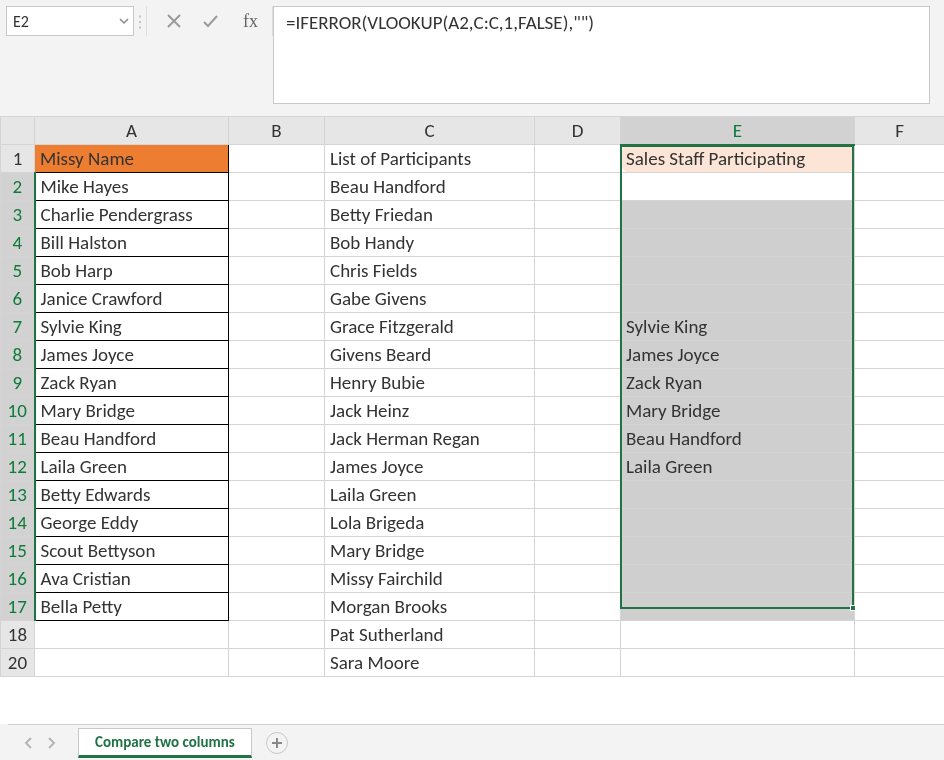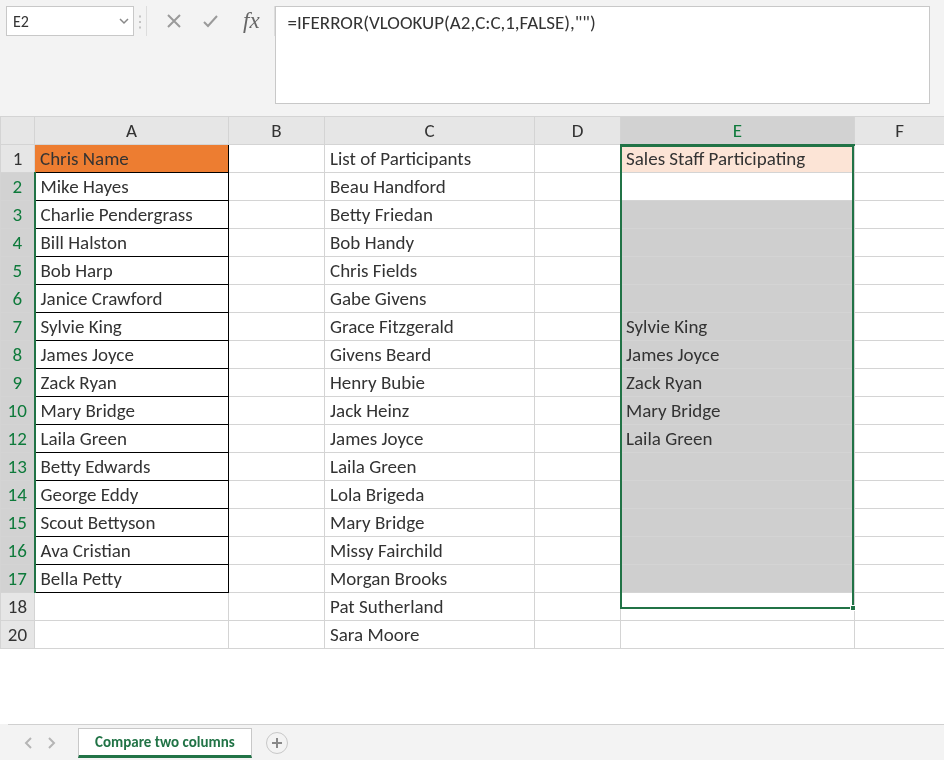--- a/index.html
+++ b/index.html
@@ -47,23 +47,22 @@
     display: flex;
     align-items: center;
     height: 30px;
     gap: 18px;
     padding: 0 18px;
     border-left: 1px solid #ddd;
   }
   .fb-btn { width: 18px; height: 18px; display: inline-flex; }
   .fb-btn svg { width: 18px; height: 18px; stroke: #9a9a9a; fill: none; stroke-width: 2; }
   .fx-label {
-    font-style: italic;
     font-family: "Times New Roman", serif;
-    font-size: 23px;
+    font-size: 18px;
     color: #666;
     padding: 0 14px 0 6px;
     height: 30px;
     display: flex;
     align-items: center;
     border-right: 1px solid #ddd;
   }
   .formula-input {
     flex: 1 1 auto;
     height: 98px;
@@ -129,21 +128,21 @@
   
   .cA { width: 194px; }
   .cB { width: 96px; }
   .cC { width: 210px; }
   .cD { width: 86px; }
   .cE { width: 234px; }
   .cF { width: 90px; }
 
   
   .hdr-orange { background: #ed7d31; color: #fff; }
-  .hdr-peach { background: #fce4d6; }
+  .hdr-peach { background: #fce4d6; border-radius: 10px; }
   .sel-fill { background: #cfcfcf; }
 
   
   .borderA { border: 1px solid #000 !important; }
 
   
   .sel-outline {
     position: absolute;
     border: 2px solid #217346;
     pointer-events: none;
@@ -245,21 +244,21 @@
           <th class="col-hdr">D</th>
           <th class="col-hdr hl">E</th>
           <th class="col-hdr">F</th>
         </tr>
       </thead>
       <tbody>
 
         <tr>
           <th class="row-hdr">1</th>
           <td class="hdr-orange borderA">
-              <div class="cell-inner">Chris Name</div>
+              <div class="cell-inner">Missy Name</div>
             </td>
           <td></td>
           <td>
               <div class="cell-inner">List of Participants</div>
             </td>
           <td></td>
           <td class="hdr-peach">
               <div class="cell-inner">Sales Staff Participating</div>
             </td>
           <td></td>
@@ -381,20 +380,35 @@
           <td class="borderA">
               <div class="cell-inner">Mary Bridge</div>
             </td>
           <td></td>
           <td>
               <div class="cell-inner">Jack Heinz</div>
             </td>
           <td></td>
           <td class="sel-fill">
               <div class="cell-inner">Mary Bridge</div>
+            </td>
+          <td></td>
+        </tr>
+        <tr>
+          <th class="row-hdr hl">11</th>
+          <td class="borderA">
+              <div class="cell-inner">Beau Handford</div>
+            </td>
+          <td></td>
+          <td>
+              <div class="cell-inner">Jack Herman Regan</div>
+            </td>
+          <td></td>
+          <td class="sel-fill">
+              <div class="cell-inner">Beau Handford</div>
             </td>
           <td></td>
         </tr>
         <tr>
           <th class="row-hdr hl">12</th>
           <td class="borderA">
               <div class="cell-inner">Laila Green</div>
             </td>
           <td></td>
           <td>

